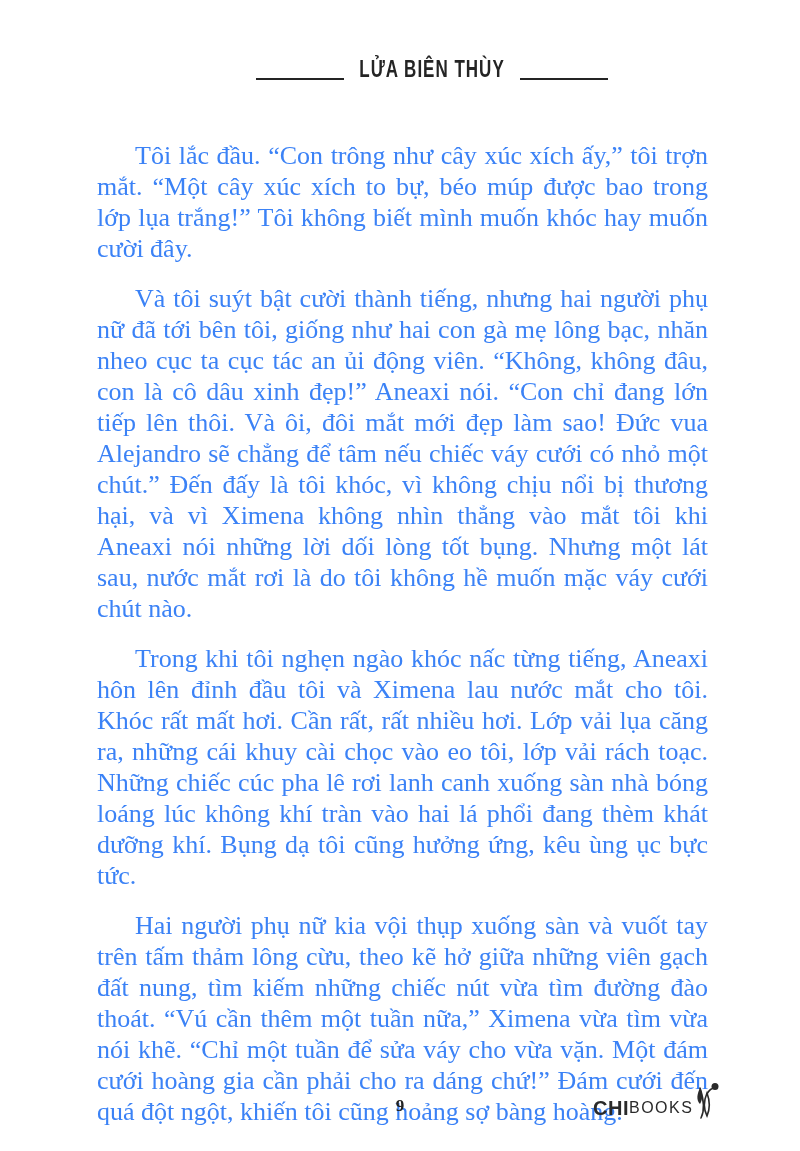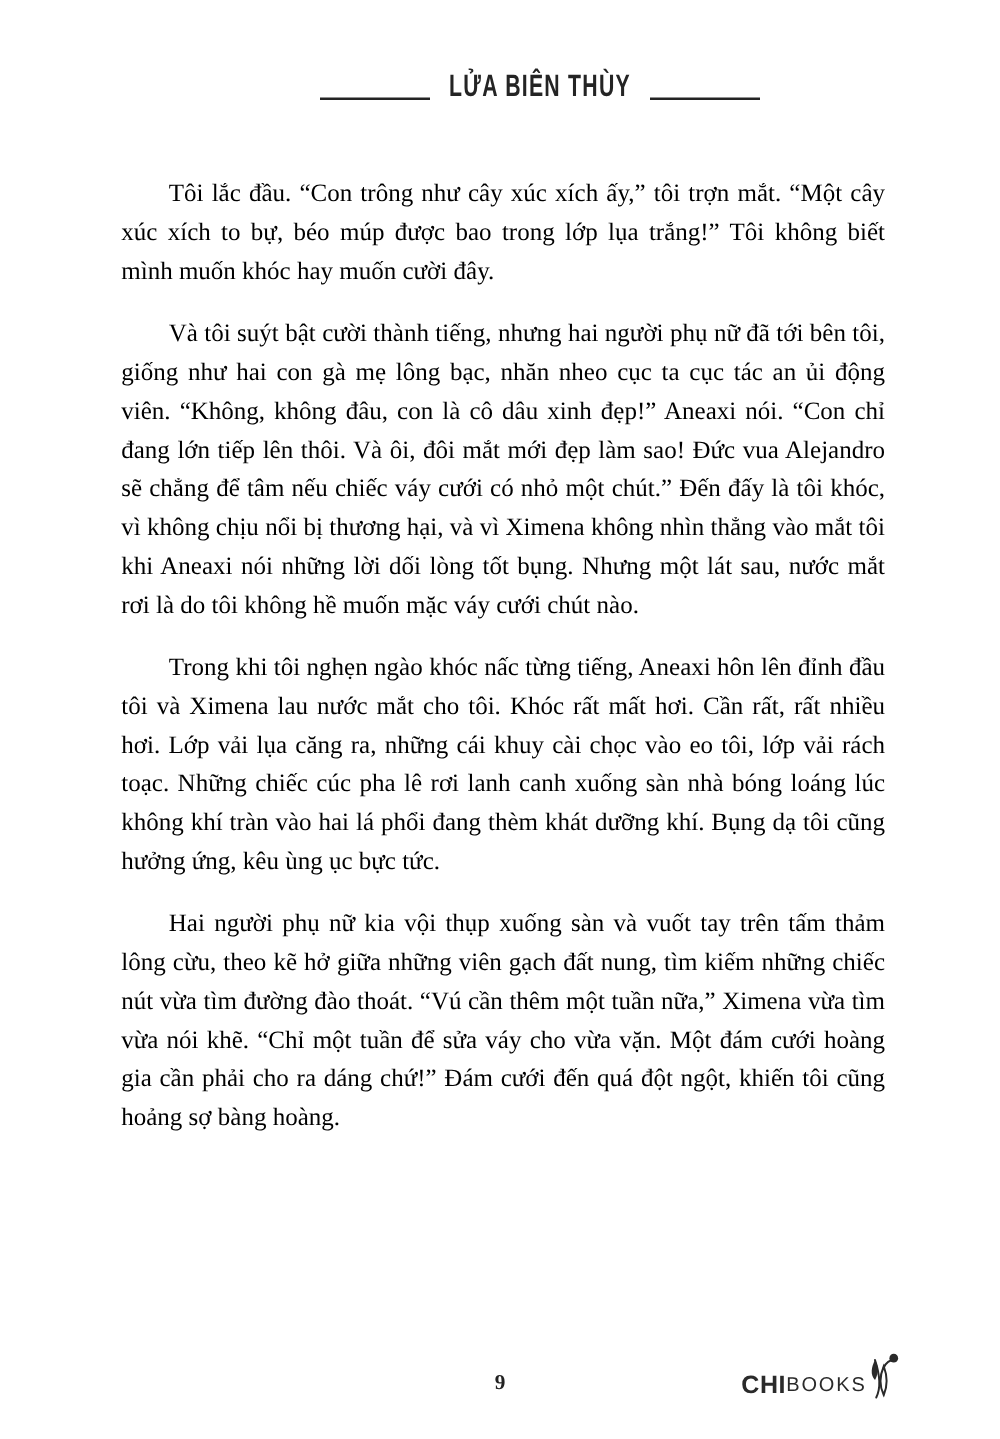--- a/index.html
+++ b/index.html
@@ -50,25 +50,25 @@
 
   
   .body-text {
     position: absolute;
     top: 140px;
     left: 97px;
     width: 611px;
   }
   .body-text p {
     margin: 0 0 19px 0;
-    font-size: 20px;
+    font-size: 26px;
     line-height: 31px;
     text-align: justify;
     text-indent: 38px;
-    color: #000000;
+    color: #3b82f6;
   }
 
   
   .page-number {
     position: absolute;
     top: 1096px;
     left: 0;
     width: 100%;
     text-align: center;
     font-size: 17px;

